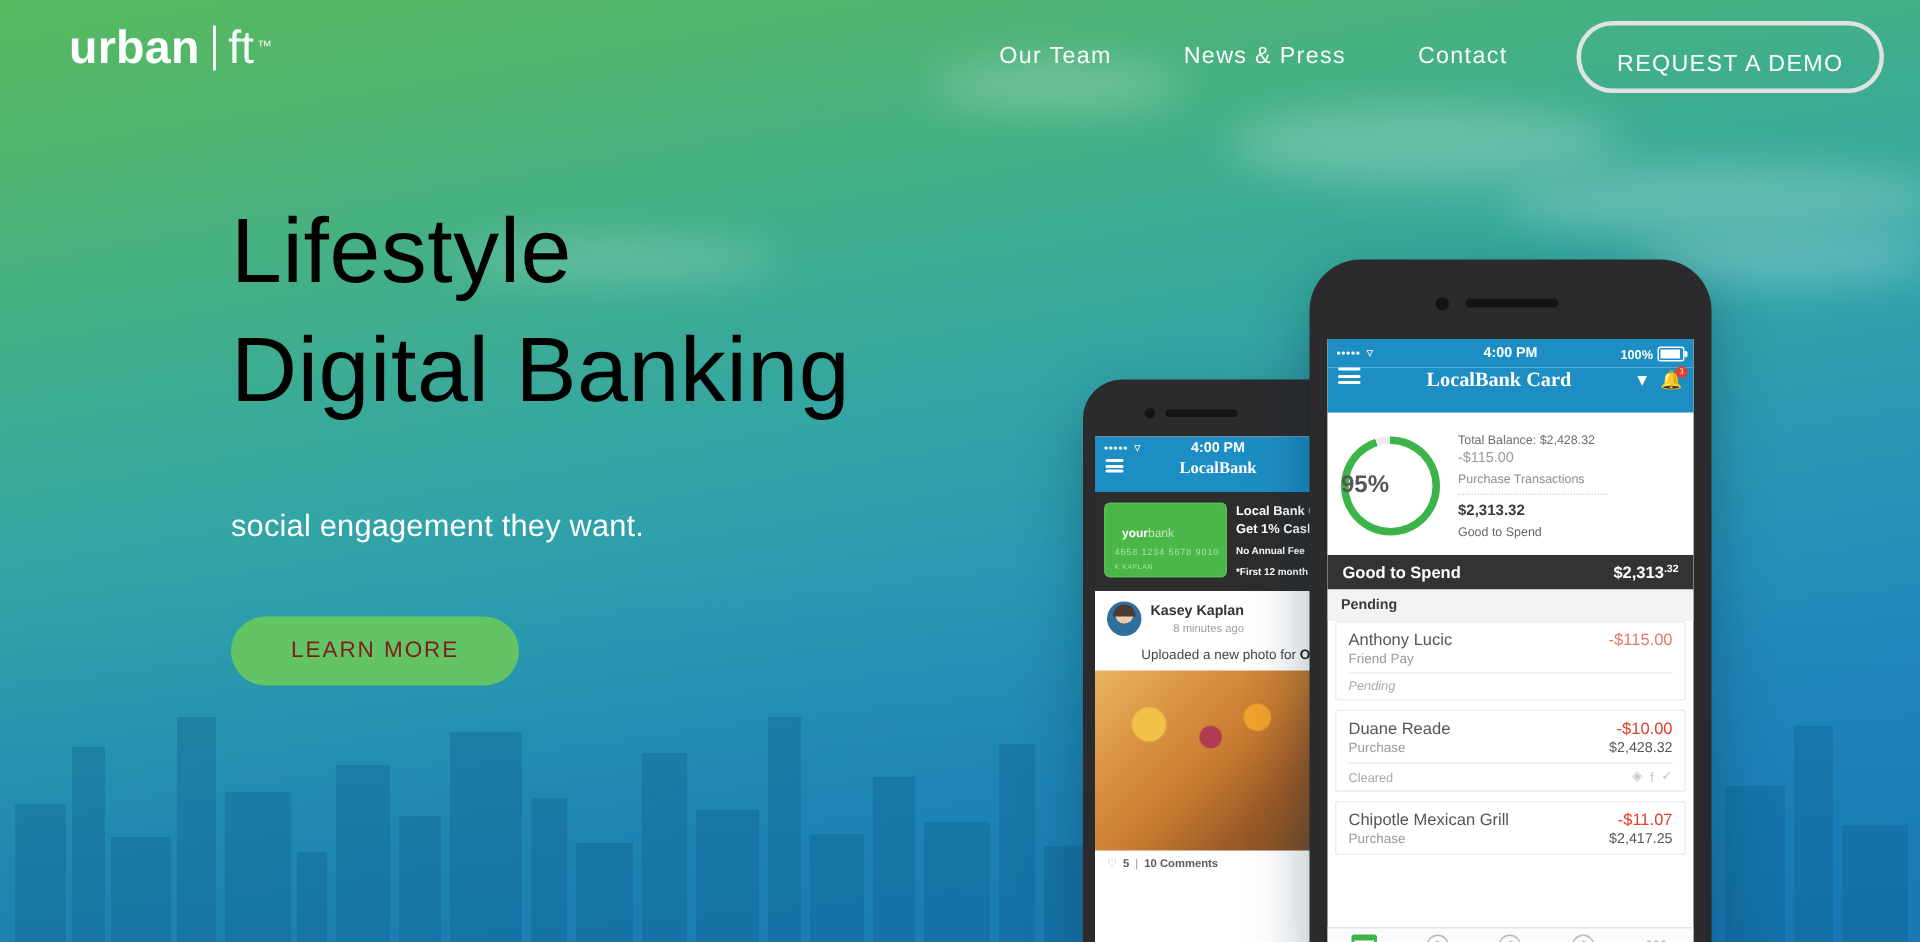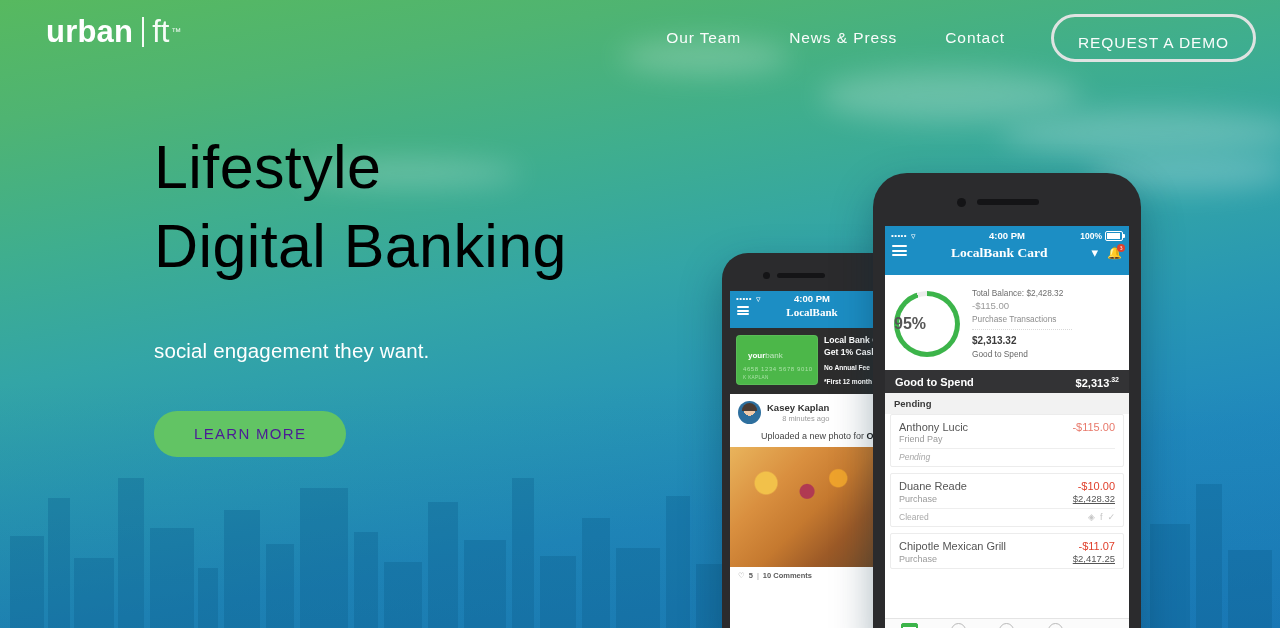--- a/index.html
+++ b/index.html
@@ -52,21 +52,21 @@
     margin:0;color:#000000;font-weight:normal;font-size:61px;line-height:1.30;
     letter-spacing:.4px;
   }
   .hero h1 span{display:block;}
   .hero p{
     margin:48px 0 0 0;color:#ffffff;font-size:20.5px;line-height:1.52;
     font-weight:400;max-width:470px;letter-spacing:.15px;
   }
   .hero p span{display:block;}
   .learn{
-    display:inline-block;margin-top:45px;background:#62c464;color:#4c1d95;
+    display:inline-block;margin-top:45px;background:#62c464;color:#7f1d1d;
     border-radius:30px;padding:0 40px;line-height:46px;height:46px;
     font-size:15px;letter-spacing:1.3px;text-decoration:none;box-sizing:border-box;
   }
 
   
   .phones{position:absolute;left:0;top:0;width:1280px;height:628px;z-index:20;}
   .phone{position:absolute;background:#2b2b2d;border-radius:34px;
     box-shadow:0 16px 40px rgba(0,40,60,.35);}
   .phone .screen{position:absolute;overflow:hidden;background:#fff;}
   .phone .speaker{position:absolute;background:#141416;border-radius:3px;}
@@ -125,21 +125,21 @@
   .dark-bar sup{font-size:7px;}
 
   .sec-head{background:#f2f2f2;font-size:9.5px;font-weight:bold;color:#3a3a3a;padding:5px 9px;}
   .tx{background:#fff;margin:0 5px 6px 5px;border:1px solid #ececec;border-radius:2px;padding:6px 8px 4px 8px;}
   .tx .row1{display:flex;justify-content:space-between;align-items:baseline;}
   .tx .name{font-size:11px;color:#555;}
   .tx .amt{font-size:11px;color:#e8796b;}
   .tx .amt.red{color:#e0402c;}
   .tx .row2{display:flex;justify-content:space-between;align-items:baseline;margin-top:1px;}
   .tx .type{font-size:9px;color:#9a9a9a;}
-  .tx .bal{font-size:9.5px;color:#555;text-decoration:underline;}
+  .tx .bal{font-size:9.5px;color:#555;}
   .tx .row3{display:flex;justify-content:space-between;align-items:center;
     border-top:1px solid #eee;margin-top:4px;padding-top:3px;}
   .tx .state{font-size:8.5px;color:#a8a8a8;font-style:italic;}
   .tx .state.cleared{font-style:normal;}
   .tx .mini{display:flex;gap:5px;color:#c6c6c6;font-size:9px;align-items:center;}
 
   .tabbar{position:absolute;left:0;right:0;bottom:0;height:32px;background:#fbfbfb;
     border-top:1px solid #e4e4e4;display:flex;}
   .tabbar .tab{flex:1;display:flex;flex-direction:column;align-items:center;
     justify-content:flex-start;padding-top:4px;gap:2px;}

